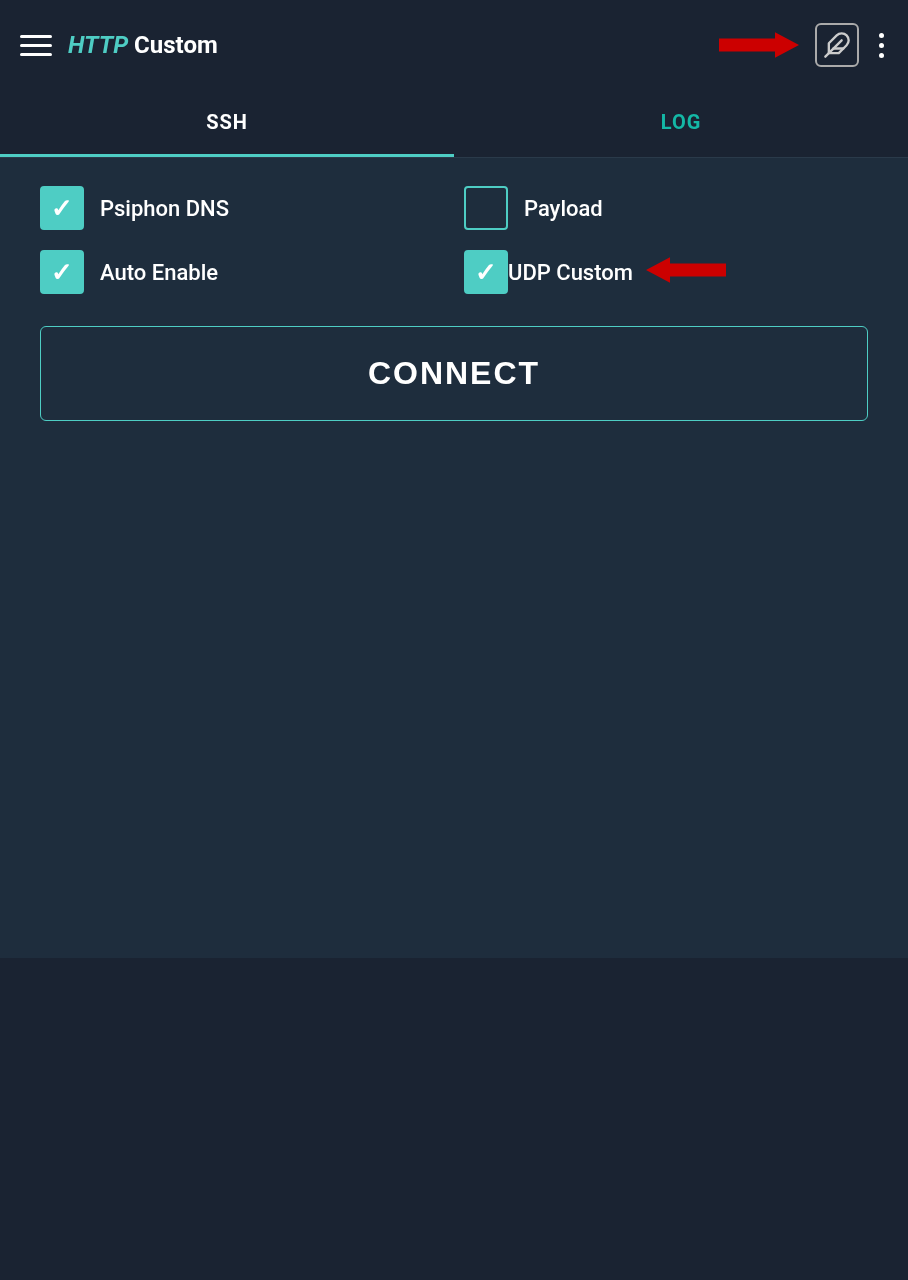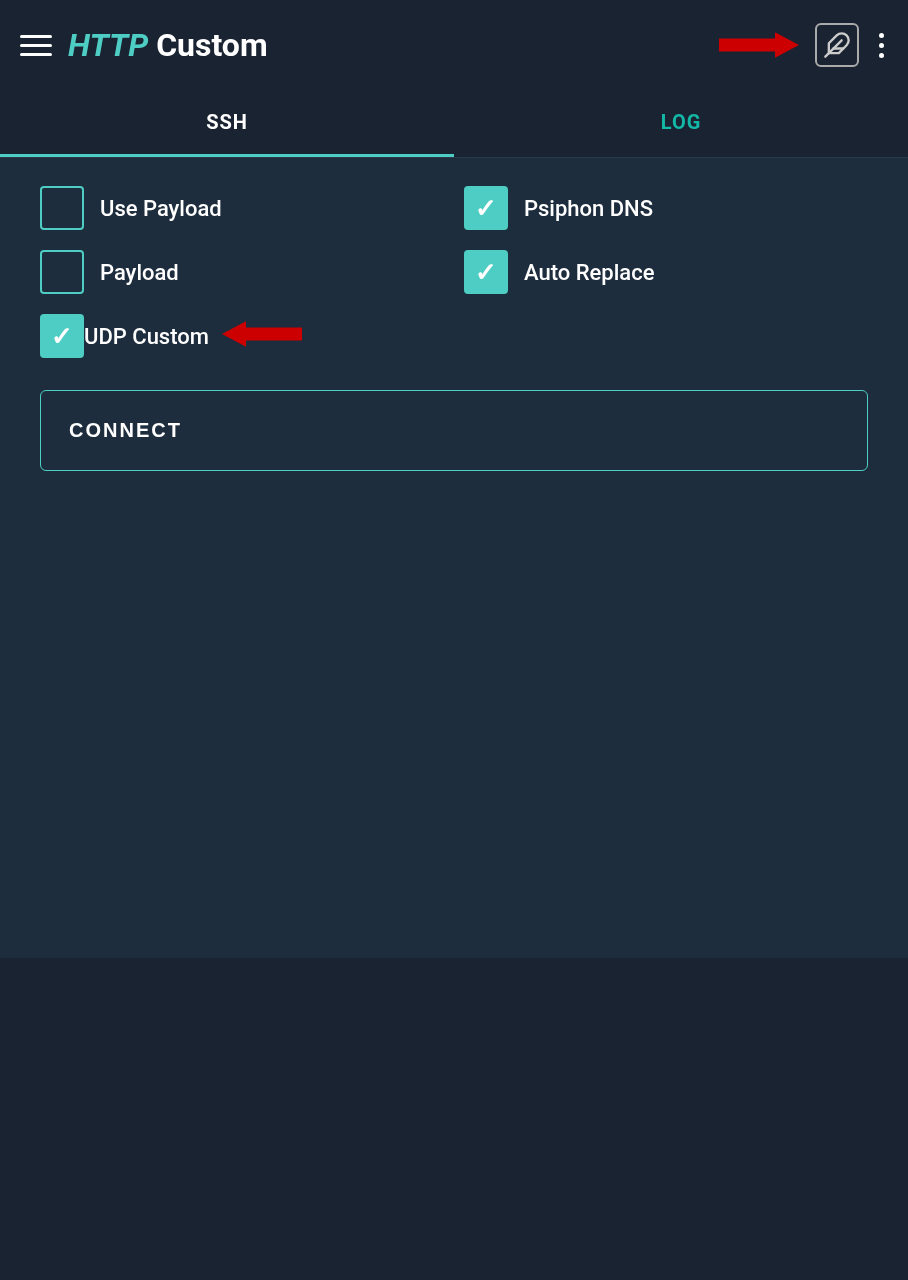--- a/index.html
+++ b/index.html
@@ -38,21 +38,21 @@
 
     .hamburger-icon span {
       display: block;
       width: 32px;
       height: 3px;
       background: #ffffff;
       border-radius: 2px;
     }
 
     .app-title {
-      font-size: 32px;
+      font-size: 24px;
       font-weight: bold;
     }
 
     .app-title .http {
       color: #4ecdc4;
       font-style: italic;
     }
 
     .app-title .custom {
       color: #ffffff;
@@ -227,25 +227,25 @@
     }
 
     
     .connect-btn {
       width: 100%;
       padding: 28px;
       background-color: #1e2d3d;
       border: 1.5px solid #4ecdc4;
       border-radius: 6px;
       color: #ffffff;
-      font-size: 20px;
+      font-size: 32px;
       font-weight: bold;
       letter-spacing: 2px;
       cursor: pointer;
-      text-align: left;
+      text-align: center;
     }
   </style>
 </head>
 <body>
 
 <div class="header">
   <div class="header-left">
     <div class="hamburger-icon">
       <span></span>
       <span></span>
@@ -285,47 +285,41 @@
   <div class="tab">LOG</div>
 </div>
 
 <div class="content">
 
   
 
   
   <div class="checkboxes-grid">
 
+
+
+    <div class="checkbox-item">
+      <div class="checkbox-box checked">
+        <span class="checkmark">✓</span>
+      </div>
+      <span class="checkbox-label">Psiphon DNS</span>
+    </div>
+
     <div class="checkbox-item">
       <div class="checkbox-box">
         
       </div>
-      <span class="checkbox-label">Use Payload</span>
-    </div>
-
+      <span class="checkbox-label">Payload</span>
+    </div>
 
     <div class="checkbox-item">
       <div class="checkbox-box checked">
         <span class="checkmark">✓</span>
       </div>
-      <span class="checkbox-label">Psiphon DNS</span>
-    </div>
-
-    <div class="checkbox-item">
-      <div class="checkbox-box">
-        
-      </div>
-      <span class="checkbox-label">Payload</span>
-    </div>
-
-    <div class="checkbox-item">
-      <div class="checkbox-box checked">
-        <span class="checkmark">✓</span>
-      </div>
-      <span class="checkbox-label">Auto Replace</span>
+      <span class="checkbox-label">Auto Enable</span>
     </div>
 
     <div class="checkbox-item udp-row">
       <div class="checkbox-box checked">
         <span class="checkmark">✓</span>
       </div>
       <span class="checkbox-label">UDP Custom</span>
 
       <div style="margin-left: 8px;">
         <svg width="90" height="32" viewBox="0 0 100 40" xmlns="http://www.w3.org/2000/svg">

